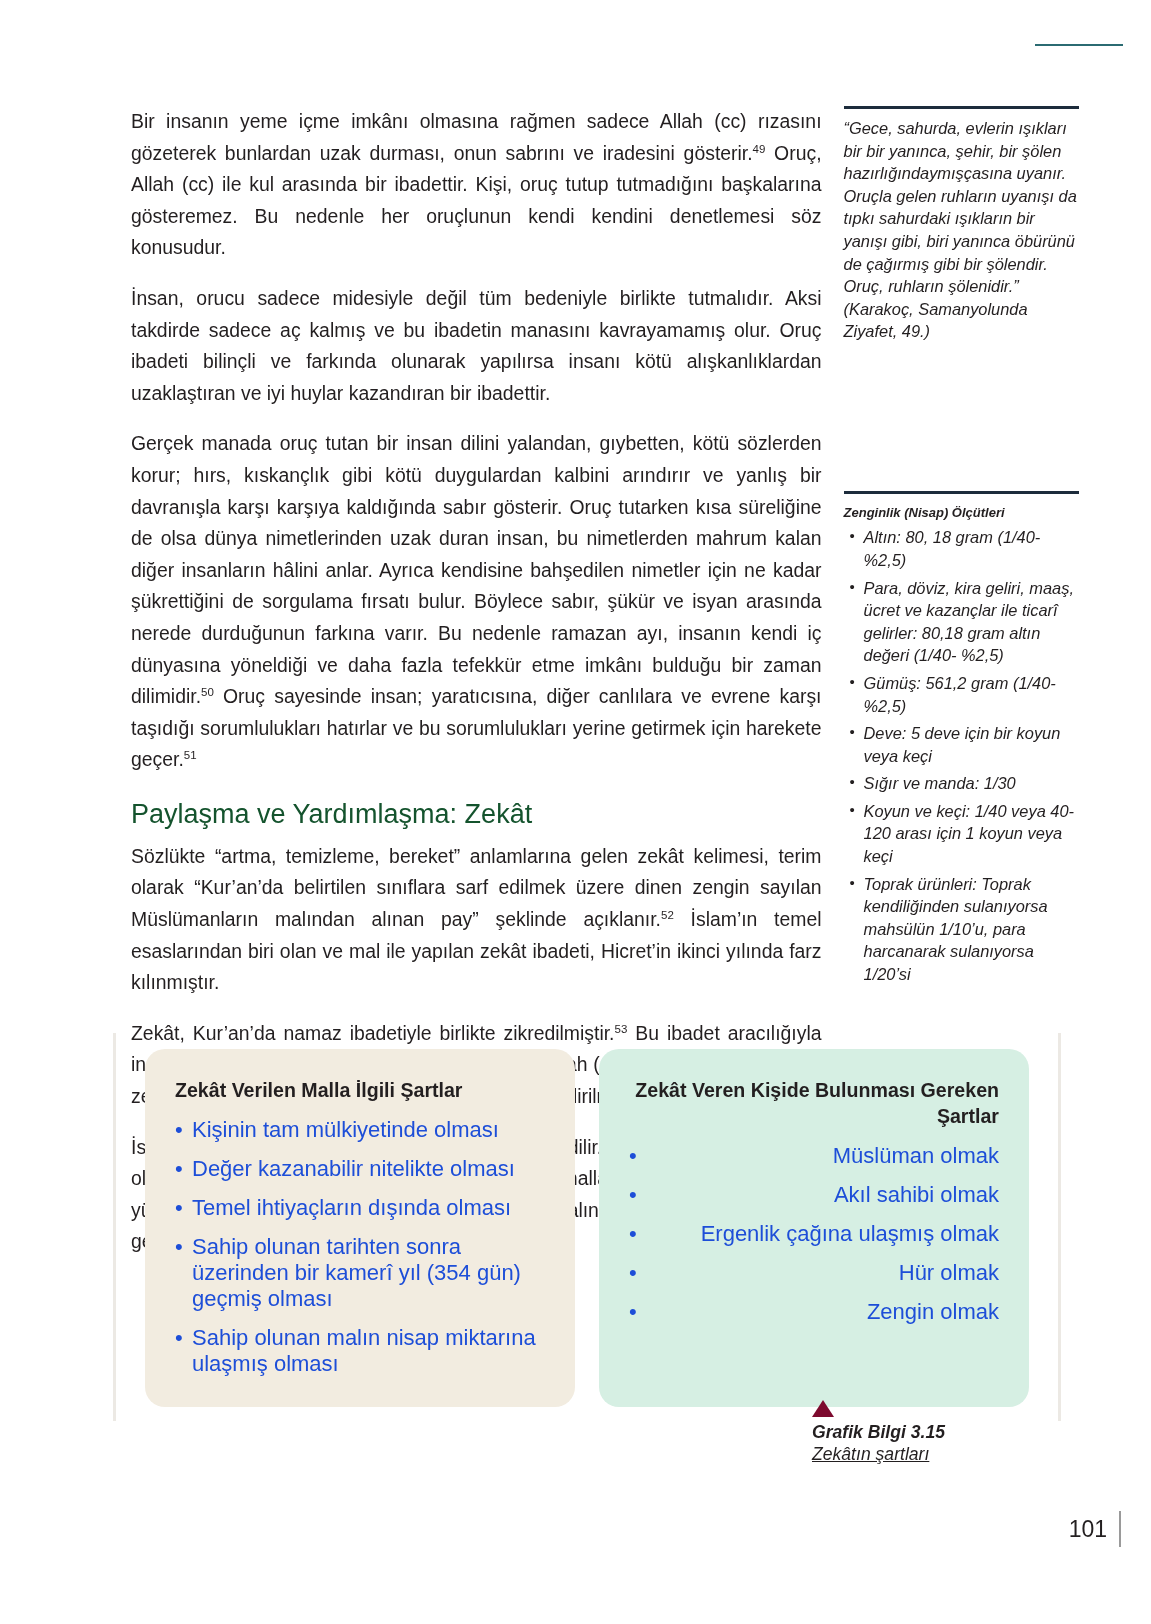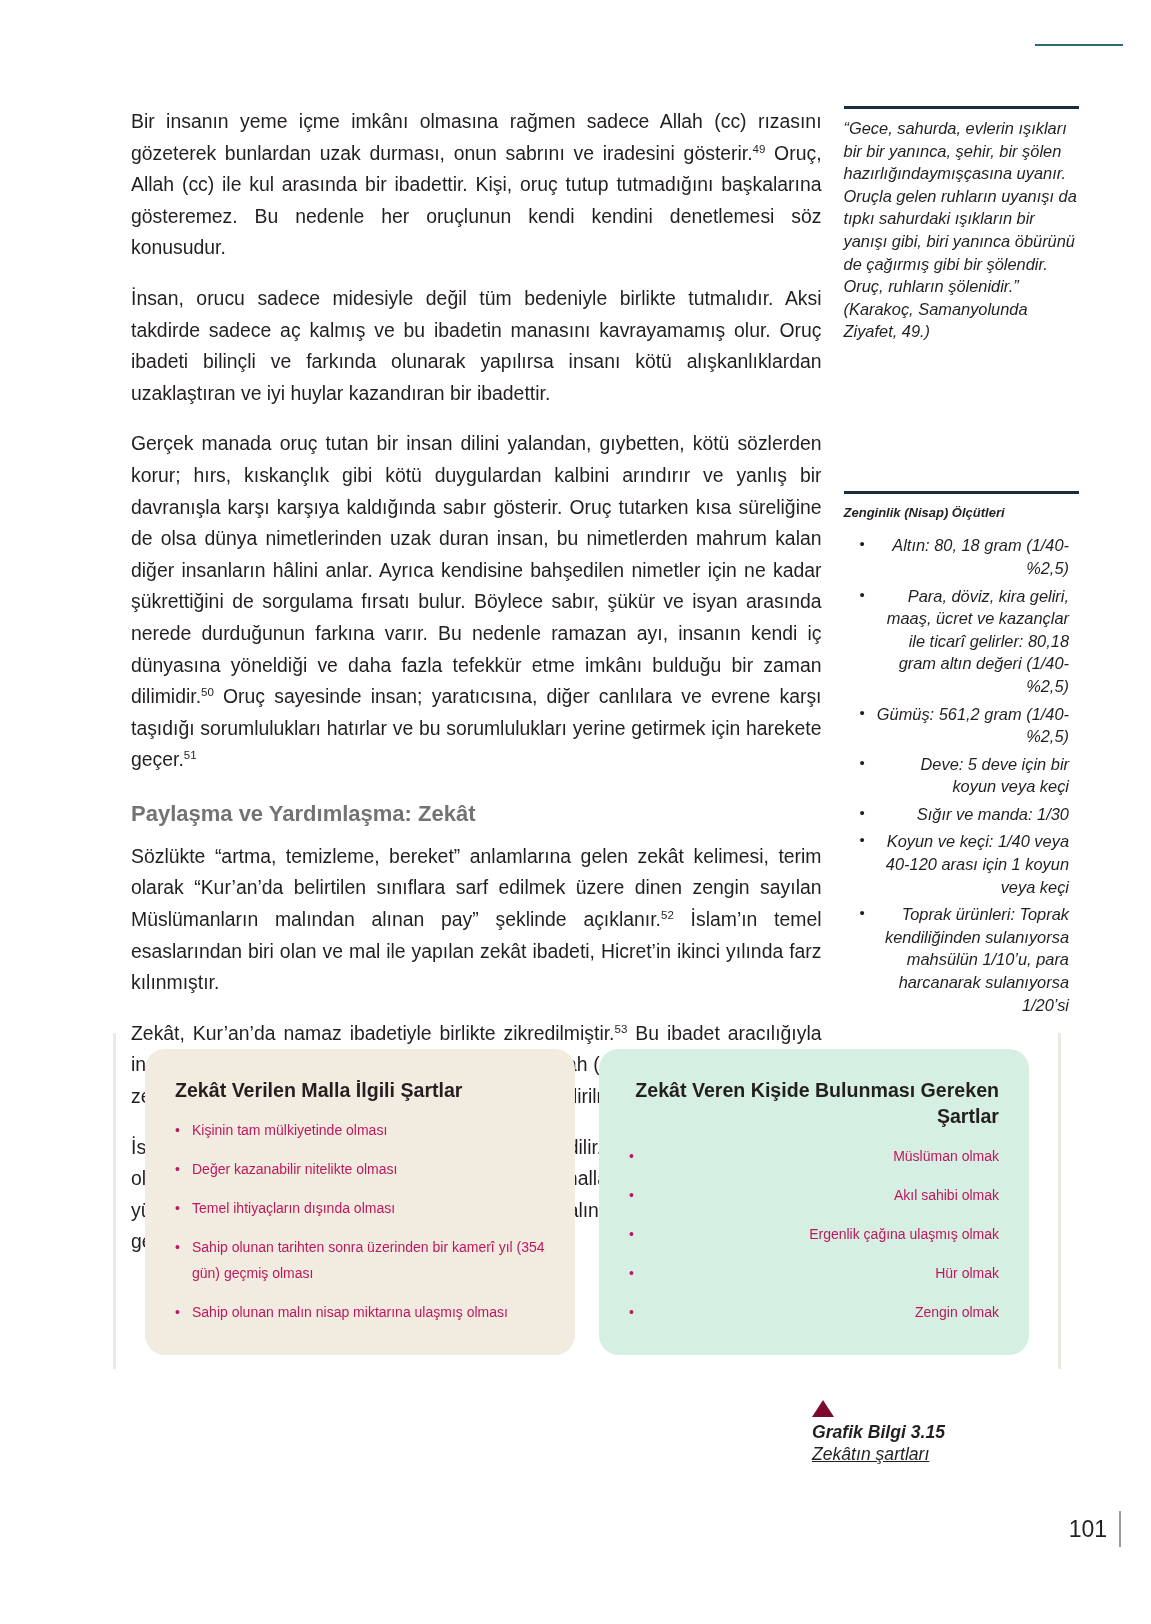--- a/index.html
+++ b/index.html
@@ -63,23 +63,23 @@
     text-justify: inter-word;
     hyphens: none;
   }
   sup {
     font-size: 11.5px;
     vertical-align: super;
     line-height: 0;
   }
   .section-heading {
     margin: 24px 0 13px 0;
-    font-size: 22px;
-    color: #737373;
-    font-weight: 700;
+    font-size: 27px;
+    color: #14532d;
+    font-weight: 400;
     line-height: 28px;
   }
 
   
   .sidecol {
     width: 236px;
     margin-left: 22px;
     position: relative;
   }
   .side-block {
@@ -102,24 +102,23 @@
     margin: 0;
   }
   .side-title {
     font-style: italic;
     font-weight: bold;
     font-size: 13px;
     line-height: 22.4px;
     margin: 0 0 2px 0;
   }
   .side-list {
-    margin: 10px;
+    margin: 0;
     padding: 0;
     list-style: none;
-    text-align: right;
   }
   .side-list li {
     position: relative;
     padding-left: 20px;
     font-style: italic;
     font-size: 16.4px;
     line-height: 22.6px;
     margin-bottom: 5px;
   }
   .side-list li::before {
@@ -164,24 +163,24 @@
     color: #231f20;
   }
   .info-box ul {
     margin: 0;
     padding: 0;
     list-style: none;
   }
   .info-box li {
     position: relative;
     padding-left: 17px;
-    font-size: 14px;
+    font-size: 22px;
     line-height: 26px;
     margin-bottom: 13px;
-    color: #be185d;
+    color: #1d4ed8;
   }
   .info-box li:last-child { margin-bottom: 0; }
   .info-box li::before {
     content: "\2022";
     position: absolute;
     left: 0;
     top: 0;
   }
 
   

